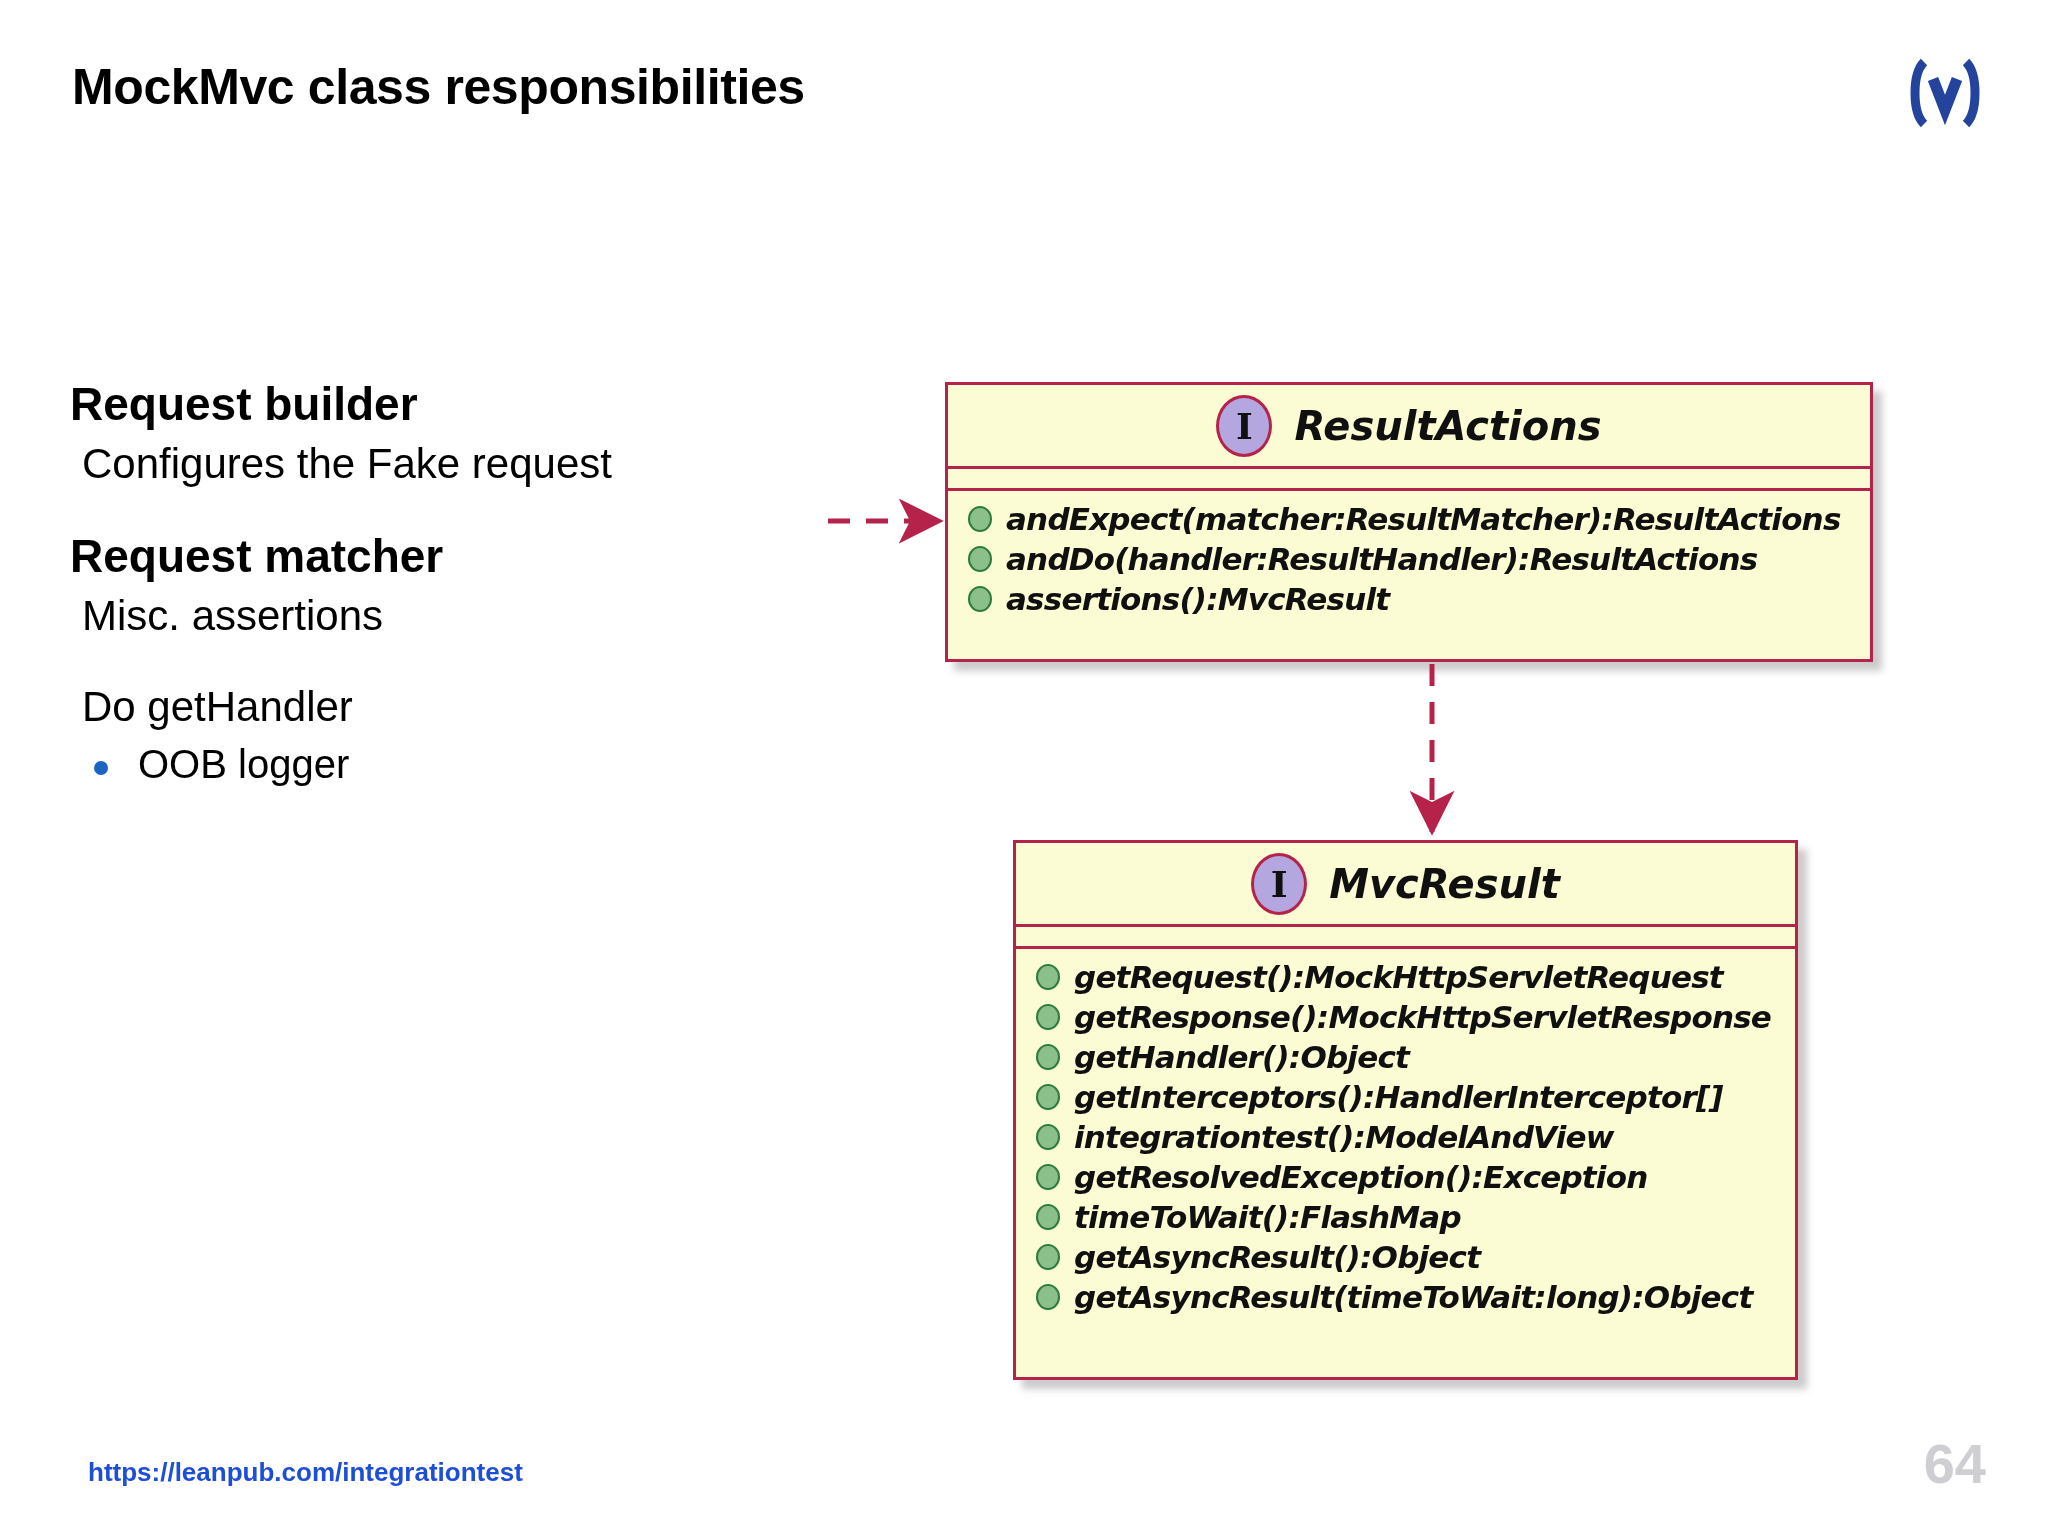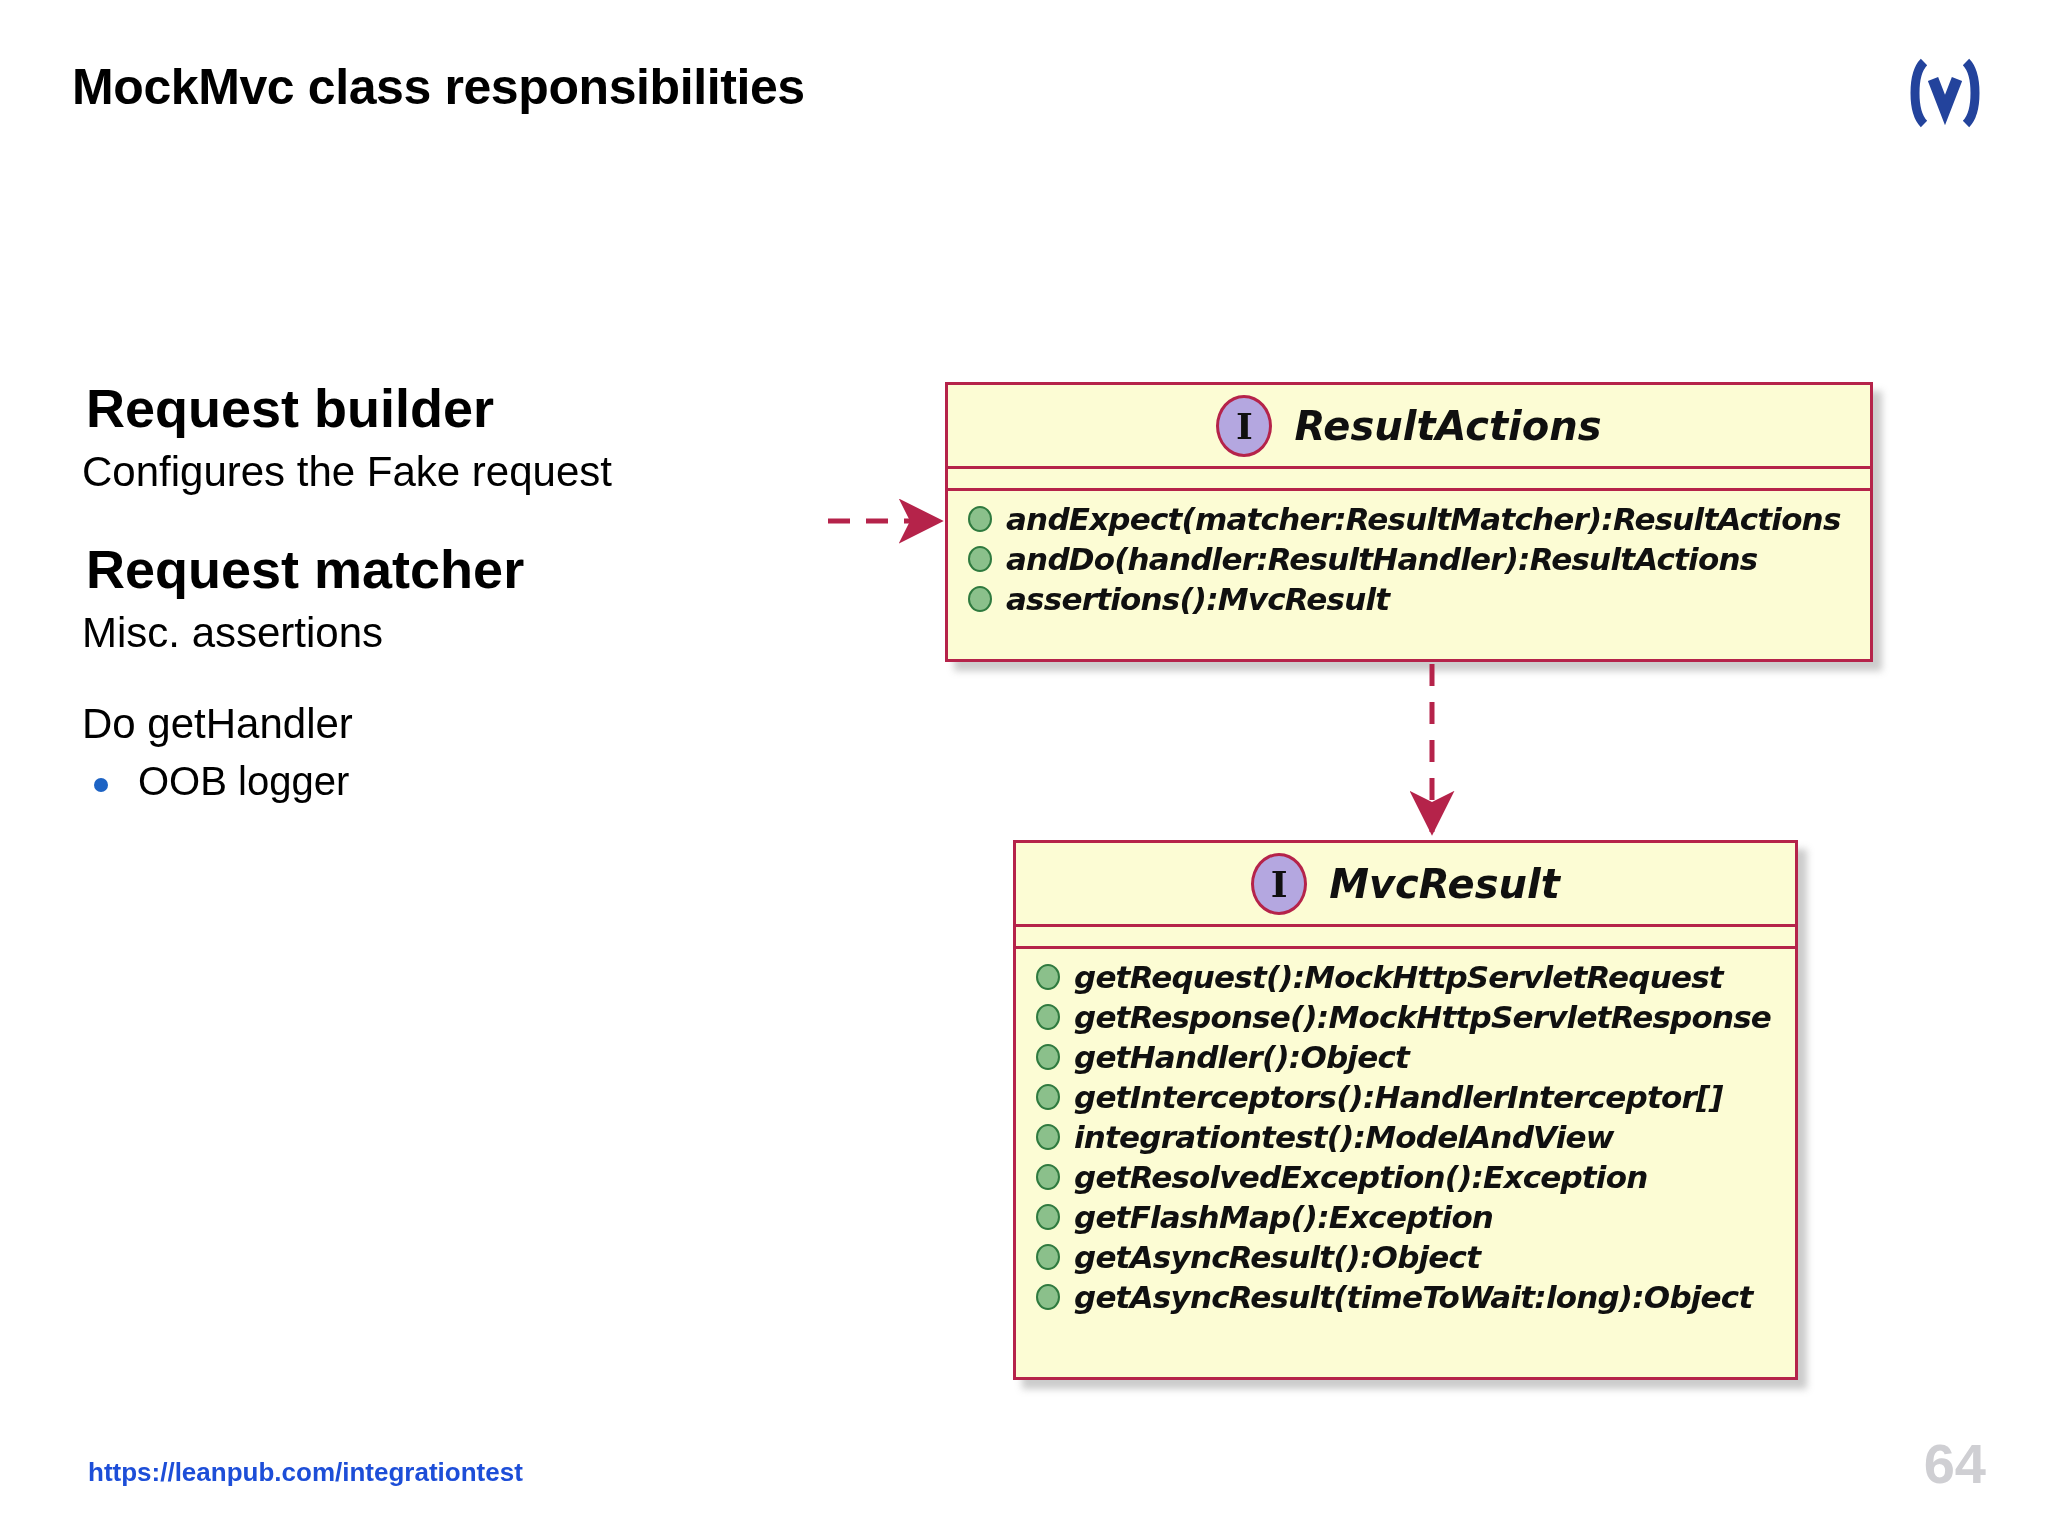--- a/index.html
+++ b/index.html
@@ -39,24 +39,24 @@
   }
 
   
   #left-column {
     position: absolute;
     left: 70px;
     top: 380px;
     width: 790px;
   }
   .section-heading {
-    font-size: 54px;
+    font-size: 46px;
     font-weight: bold;
     line-height: 1.06;
-    margin: 0 0 12px 16px;
+    margin: 0 0 12px 0;
     white-space: nowrap;
   }
   .section-detail {
     font-size: 42px;
     font-weight: normal;
     line-height: 1.08;
     margin: 0 0 46px 12px;
     white-space: nowrap;
   }
   .section-detail.tight { margin-bottom: 12px; }
@@ -298,21 +298,21 @@
       <div class="uml-member">
         <span class="member-dot"></span>
         <span class="member-label">integrationtest():ModelAndView</span>
       </div>
       <div class="uml-member">
         <span class="member-dot"></span>
         <span class="member-label">getResolvedException():Exception</span>
       </div>
       <div class="uml-member">
         <span class="member-dot"></span>
-        <span class="member-label">getFlashMap():Exception</span>
+        <span class="member-label">timeToWait():FlashMap</span>
       </div>
       <div class="uml-member">
         <span class="member-dot"></span>
         <span class="member-label">getAsyncResult():Object</span>
       </div>
       <div class="uml-member">
         <span class="member-dot"></span>
         <span class="member-label">getAsyncResult(timeToWait:long):Object</span>
       </div>
     </div>

